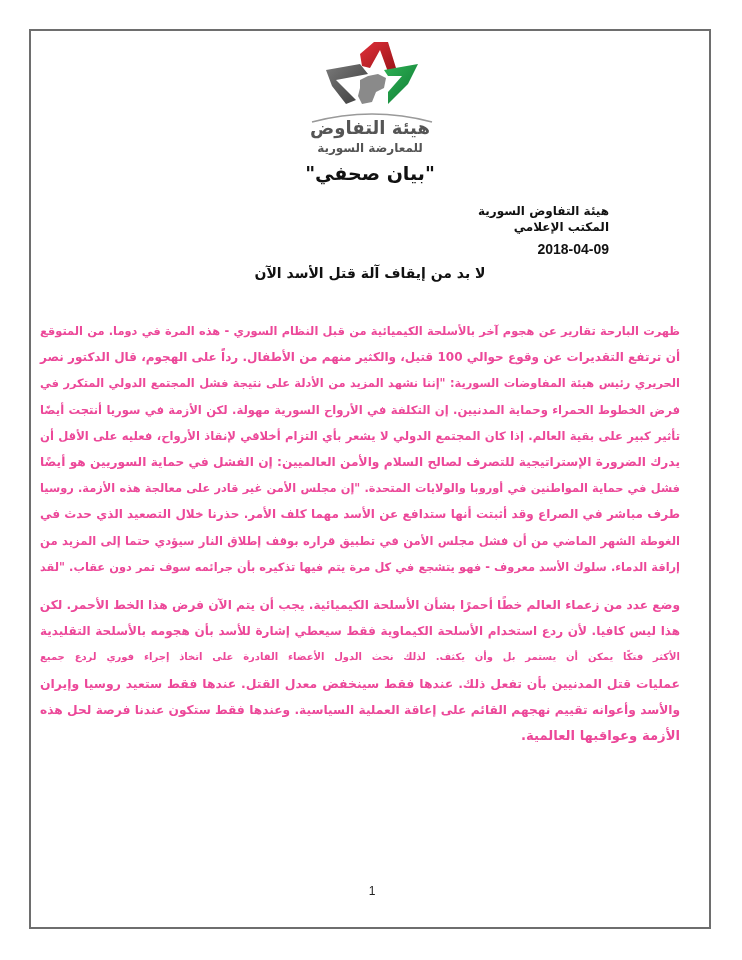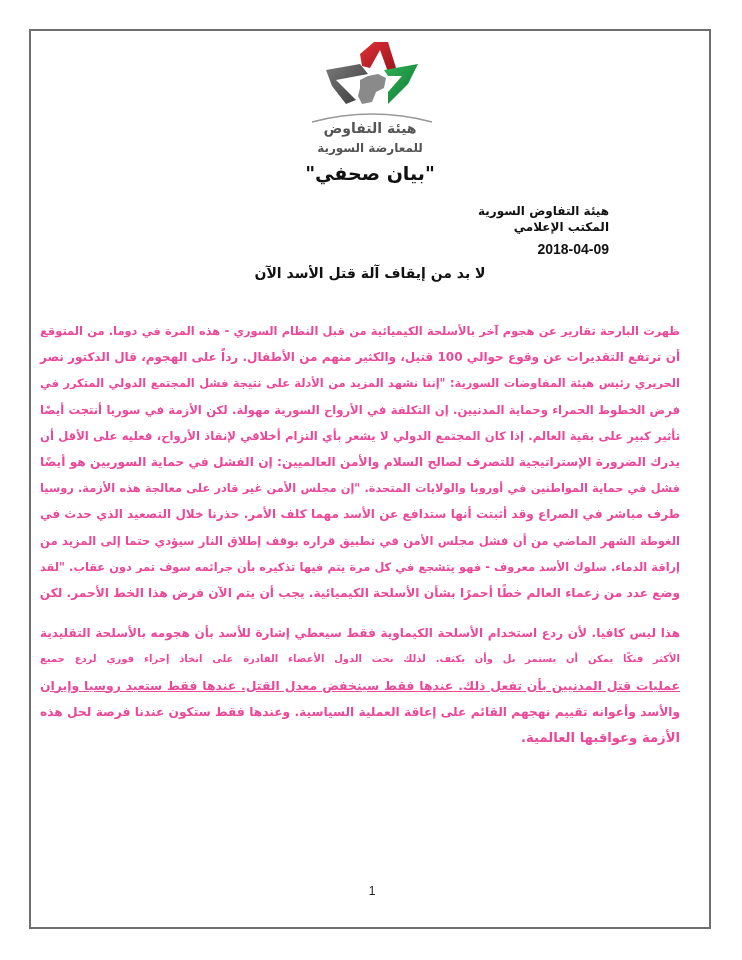--- a/index.html
+++ b/index.html
@@ -1,20 +1,20 @@
 <!DOCTYPE html>
 <html><head>
   <meta charset="utf-8">
   <style>
     html, body { margin: 0; padding: 0; background: #ffffff; }
     body { width: 742px; height: 960px; position: relative; overflow: hidden; font-family: "DejaVu Sans", sans-serif; color: #111; }
     .frame { position: absolute; left: 29px; top: 29px; width: 682px; height: 900px; border: 2px solid #6e6e6e; box-sizing: border-box; }
     .logo { position: absolute; left: 322px; top: 40px; width: 100px; height: 72px; }
     .logo-arc { position: absolute; left: 310px; top: 110px; width: 124px; height: 14px; }
-    .org-name { position: absolute; left: 270px; top: 117px; width: 200px; text-align: center; direction: rtl; font-size: 14px; font-weight: bold; color: #555; line-height: 22px; }
+    .org-name { position: absolute; left: 270px; top: 117px; width: 200px; text-align: center; direction: rtl; font-size: 18px; font-weight: bold; color: #555; line-height: 22px; }
     .org-sub { position: absolute; left: 270px; top: 140px; width: 200px; text-align: center; direction: rtl; font-size: 12px; font-weight: bold; color: #555; line-height: 16px; }
     .press-title { position: absolute; left: 270px; top: 160px; width: 200px; text-align: center; direction: rtl; font-size: 19px; font-weight: bold; color: #111; line-height: 26px; }
     .sender { position: absolute; right: 133px; top: 203px; direction: rtl; text-align: right; font-size: 12px; font-weight: bold; line-height: 16px; color: #111; }
     .date { position: absolute; right: 133px; top: 241px; font-family: "Liberation Sans", sans-serif; font-size: 14px; font-weight: bold; color: #111; }
     .headline { position: absolute; left: 200px; top: 262px; width: 340px; text-align: center; direction: rtl; font-size: 14px; font-weight: bold; line-height: 22px; color: #111; }
     .body-text { position: absolute; left: 40px; top: 318px; width: 640px; direction: rtl; text-align: justify; text-align-last: right; font-size: 13.2px; font-weight: bold; line-height: 26.2px; color: #ec4899; }
     .body-line { display: block; white-space: nowrap; text-align: justify; text-align-last: justify; }
     .body-line.last { text-align-last: right; }
     .page-num { position: absolute; left: 362px; top: 884px; width: 20px; text-align: center; font-family: "Liberation Sans", sans-serif; font-size: 12px; color: #222; }
   </style>
@@ -64,21 +64,21 @@
   <span class="body-line" style="display: block; font-size: 11.4px;">ظهرت البارحة تقارير عن هجوم آخر بالأسلحة الكيميائية من قبل النظام السوري - هذه المرة في دوما. من المتوقع</span>
   <span class="body-line" style="display: block; font-size: 12px;">أن ترتفع التقديرات عن وقوع حوالي 100 قتيل، والكثير منهم من الأطفال. رداً على الهجوم، قال الدكتور نصر</span>
   <span class="body-line" style="display: block; font-size: 11.4px;">الحريري رئيس هيئة المفاوضات السورية: "إننا نشهد المزيد من الأدلة على نتيجة فشل المجتمع الدولي المتكرر في</span>
   <span class="body-line" style="display: block; font-size: 11.6px;">فرض الخطوط الحمراء وحماية المدنيين. إن التكلفة في الأرواح السورية مهولة. لكن الأزمة في سوريا أنتجت أيضًا</span>
   <span class="body-line" style="display: block; font-size: 11.6px;">تأثير كبير على بقية العالم. إذا كان المجتمع الدولي لا يشعر بأي التزام أخلاقي لإنقاذ الأرواح، فعليه على الأقل أن</span>
   <span class="body-line" style="display: block; font-size: 12.2px;">يدرك الضرورة الإستراتيجية للتصرف لصالح السلام والأمن العالميين: إن الفشل في حماية السوريين هو أيضًا</span>
   <span class="body-line" style="display: block; font-size: 11.4px;">فشل في حماية المواطنين في أوروبا والولايات المتحدة. "إن مجلس الأمن غير قادر على معالجة هذه الأزمة. روسيا</span>
   <span class="body-line" style="display: block; font-size: 12px;">طرف مباشر في الصراع وقد أثبتت أنها ستدافع عن الأسد مهما كلف الأمر. حذرنا خلال التصعيد الذي حدث في</span>
   <span class="body-line" style="display: block; font-size: 11.6px;">الغوطة الشهر الماضي من أن فشل مجلس الأمن في تطبيق قراره بوقف إطلاق النار سيؤدي حتما إلى المزيد من</span>
   <span class="body-line" style="display: block; font-size: 11.4px;">إراقة الدماء. سلوك الأسد معروف - فهو يتشجع في كل مرة يتم فيها تذكيره بأن جرائمه سوف تمر دون عقاب. "لقد</span>
-  <span class="body-line" style="display: block; font-size: 12.2px;">وضع عدد من زعماء العالم خطًا أحمرًا بشأن الأسلحة الكيميائية. يجب أن يتم الآن فرض هذا الخط الأحمر. لكن</span>
-  <span class="body-line" style="display: block; font-size: 12px; margin-top: 14px;">هذا ليس كافيا. لأن ردع استخدام الأسلحة الكيماوية فقط سيعطي إشارة للأسد بأن هجومه بالأسلحة التقليدية</span>
+  <span class="body-line" style="display: block; font-size: 12.2px; margin-top: 12px;">وضع عدد من زعماء العالم خطًا أحمرًا بشأن الأسلحة الكيميائية. يجب أن يتم الآن فرض هذا الخط الأحمر. لكن</span>
+  <span class="body-line" style="display: block; font-size: 12px;">هذا ليس كافيا. لأن ردع استخدام الأسلحة الكيماوية فقط سيعطي إشارة للأسد بأن هجومه بالأسلحة التقليدية</span>
   <span class="body-line" style="display: block; font-size: 10px;">الأكثر فتكًا يمكن أن يستمر بل وأن يكثف. لذلك نحث الدول الأعضاء القادرة على اتخاذ إجراء فوري لردع جميع</span>
-  <span class="body-line" style="display: block; font-size: 12.4px; text-decoration: underline;">عمليات قتل المدنيين بأن تفعل ذلك. عندها فقط سينخفض معدل القتل. عندها فقط ستعيد روسيا وإيران</span>
+  <span class="body-line" style="display: block; font-size: 12.4px;">عمليات قتل المدنيين بأن تفعل ذلك. عندها فقط سينخفض معدل القتل. عندها فقط ستعيد روسيا وإيران</span>
   <span class="body-line" style="display: block; font-size: 12.2px;">والأسد وأعوانه تقييم نهجهم القائم على إعاقة العملية السياسية. وعندها فقط ستكون عندنا فرصة لحل هذه</span>
   <span class="body-line last" style="display: block;">الأزمة وعواقبها العالمية.</span>
 </div>
 
 <div class="page-num">1</div>
 
 </body></html>

